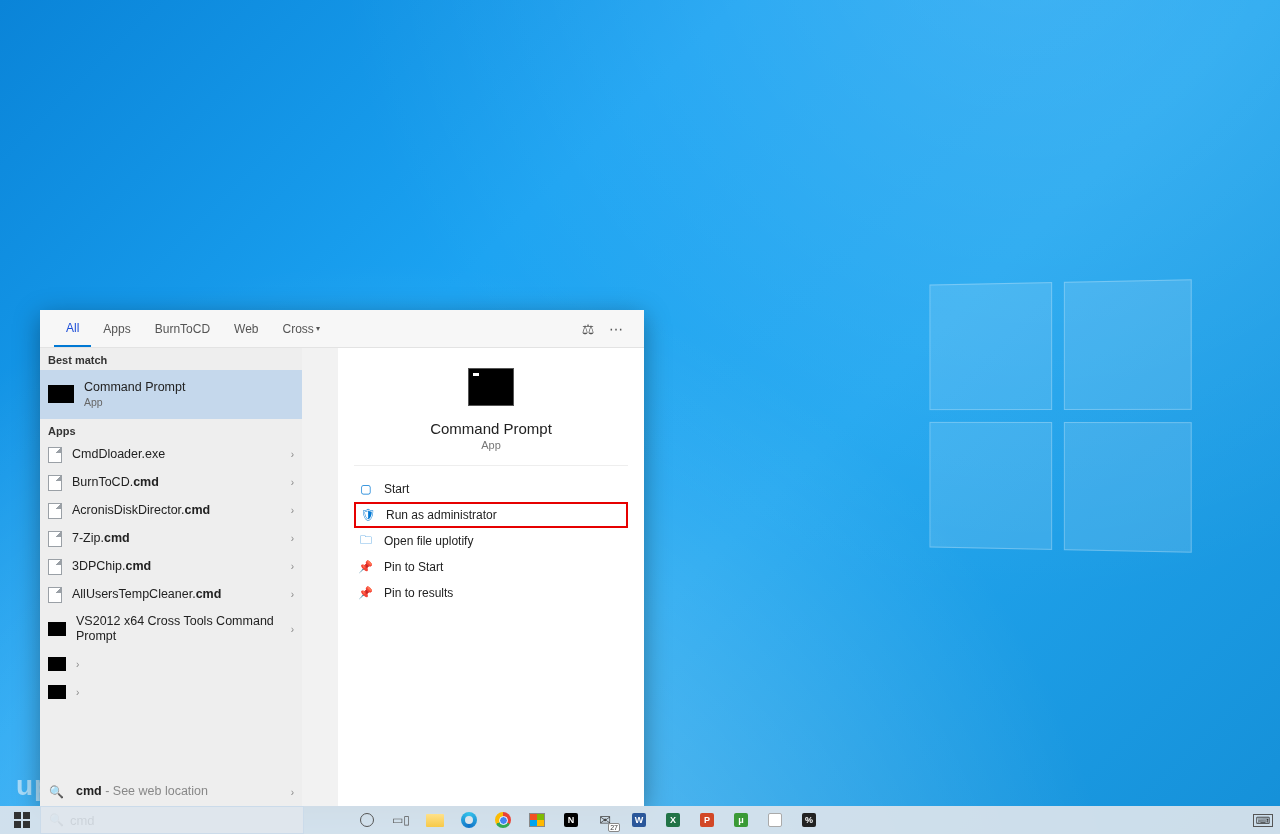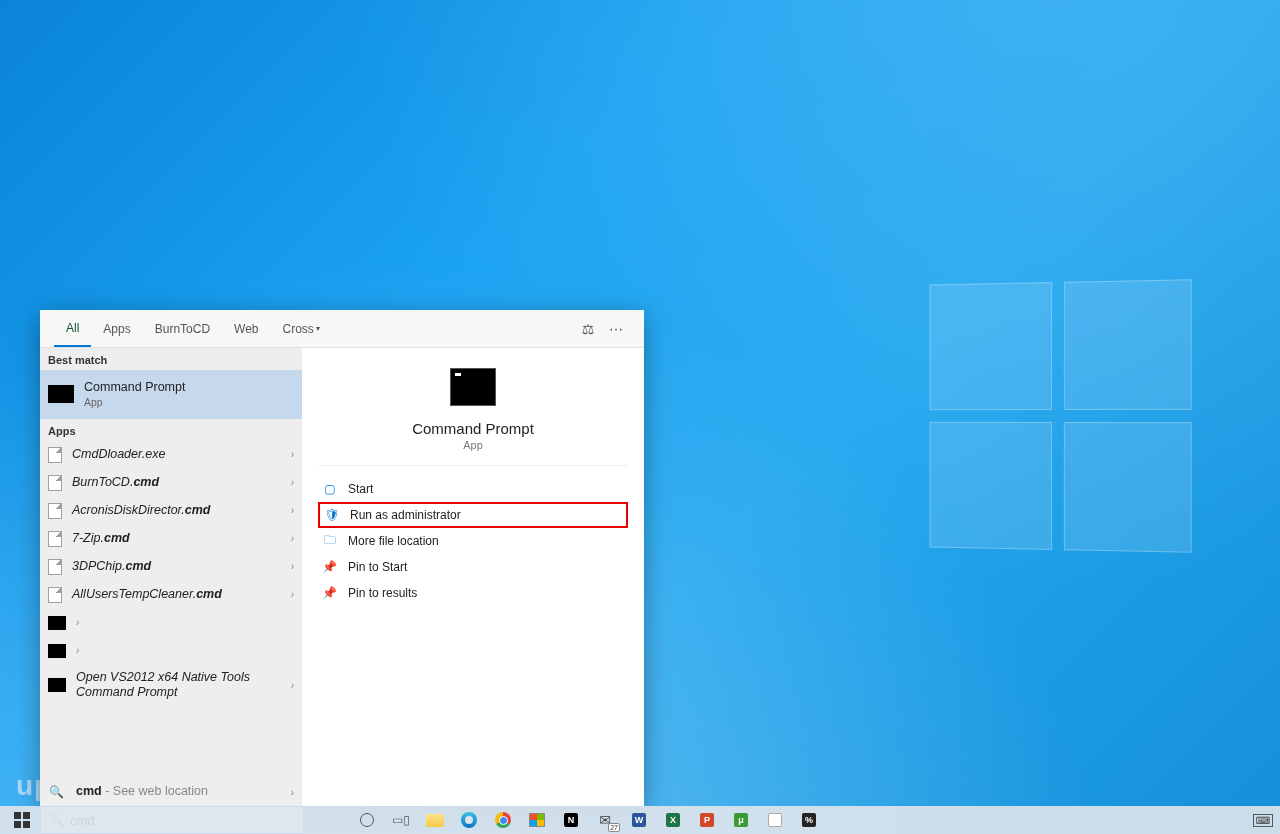--- a/index.html
+++ b/index.html
@@ -24,40 +24,40 @@
   .watermark { position: absolute; left: 16px; top: 770px; font-size: 28px; font-weight: 700; color: rgba(255,255,255,0.55); letter-spacing: 1px; }
 
   
   .panel {
     position: absolute; left: 40px; top: 310px; width: 604px; height: 496px;
     background: #f2f2f2; box-shadow: 0 6px 24px rgba(0,0,0,0.35);
     display: flex; flex-direction: column;
   }
   .tabs { display: flex; align-items: center; height: 38px; padding: 0 14px; border-bottom: 1px solid #e3e3e3; background: #f7f7f7; }
   .tab { font-size: 12px; color: #555; padding: 0 12px; height: 100%; display: flex; align-items: center; cursor: pointer; }
-  .tab.active { color: #14532d; border-bottom: 2px solid #0078d4; }
+  .tab.active { color: #1d4ed8; border-bottom: 2px solid #0078d4; }
   .tab .chev { margin-left: 2px; font-size: 8px; }
   .tabs-spacer { flex: 1; }
   .head-btn { width: 28px; text-align: center; color: #555; font-size: 14px; cursor: pointer; }
 
-  .body { flex: 1; display: flex; min-height: 0; }
+  .body { flex: 1; display: flex; min-height: 0; gap: 36px; }
   .left { width: 262px; background: #eeeeee; display: flex; flex-direction: column; overflow: hidden; }
   .section-label { font-size: 11px; font-weight: 600; color: #333; padding: 6px 8px 4px; }
   .item { display: flex; align-items: center; padding: 5px 8px; font-size: 12.5px; color: #222; cursor: pointer; min-height: 28px; }
   .item.best { background: #c5d8ec; padding: 10px 8px; }
   .item .ico { width: 18px; height: 18px; margin-right: 10px; flex-shrink: 0; display: flex; align-items: center; justify-content: center; }
   .ico.terminal { background: #000; width: 18px; height: 14px; }
   .ico.terminal.big { width: 26px; height: 18px; }
   .ico.file { border: 1px solid #9aa0a6; width: 14px; height: 16px; background: #fff; position: relative; }
   .ico.file::after { content:""; position:absolute; top:0; right:0; width:5px; height:5px; background:linear-gradient(135deg,#fff 49%, #9aa0a6 50%); }
   .ico.search { font-size: 12px; color: #444; }
   .item .txt { flex: 1; line-height: 1.25; }
   .item .txt .sub { font-size: 10.5px; color: #666; }
   .item .chev { color: #888; font-size: 10px; }
-  .left .scroll { flex:1; overflow:hidden;font-style:italic; }
+  .left .scroll { flex:1; overflow:hidden; }
 
   .right { flex: 1; background: #fff; display: flex; flex-direction: column; }
   .preview { padding: 20px 0 14px; text-align: center; border-bottom: 1px solid #eee; margin: 0 16px; }
   .preview .thumb { width: 46px; height: 38px; background: #000; margin: 0 auto 14px; border: 1px solid #555; position:relative; }
   .preview .thumb::before { content:""; position:absolute; left:4px; top:4px; width:6px; height:3px; background:#fff; }
   .preview h3 { font-size: 15px; font-weight: 400; color: #222; }
   .preview .sub { font-size: 11px; color: #777; margin-top: 2px; }
   .actions { padding: 10px 16px; }
   .action { display: flex; align-items: center; height: 26px; font-size: 12px; color: #222; cursor: pointer; padding: 0 4px; }
   .action .ai { width: 16px; height: 16px; margin-right: 10px; color: #0078d4; font-size: 12px; display:flex; align-items:center; justify-content:center; }
@@ -160,29 +160,29 @@
             <div class="txt">3DPChip.<b>cmd</b></div>
             <div class="chev">›</div>
           </div>
           <div class="item">
             <div class="ico file"></div>
             <div class="txt">AllUsersTempCleaner.<b>cmd</b></div>
             <div class="chev">›</div>
           </div>
           <div class="item">
             <div class="ico terminal"></div>
+            <div class="txt">VS2012 x64 Cross Tools Command Prompt</div>
             <div class="chev">›</div>
           </div>
           <div class="item">
             <div class="ico terminal"></div>
             <div class="chev">›</div>
           </div>
           <div class="item">
             <div class="ico terminal"></div>
-            <div class="txt">Open VS2012 x64 Native Tools Command Prompt</div>
             <div class="chev">›</div>
           </div>
         </div>
 
       <div class="item">
         <div class="ico search">🔍</div>
         <div class="txt"><b>cmd</b><span style="color:#888"> - See web location</span></div>
         <div class="chev">›</div>
       </div>
     </div>
@@ -197,21 +197,21 @@
           <div class="action">
             <div class="ai">▢</div>
             <span>Start</span>
           </div>
           <div class="action hl">
             <div class="ai">🛡</div>
             <span>Run as administrator</span>
           </div>
           <div class="action">
             <div class="ai">🗀</div>
-            <span>More file location</span>
+            <span>Open file uplotify</span>
           </div>
           <div class="action">
             <div class="ai">📌</div>
             <span>Pin to Start</span>
           </div>
           <div class="action">
             <div class="ai">📌</div>
             <span>Pin to results</span>
           </div>
         </div>

